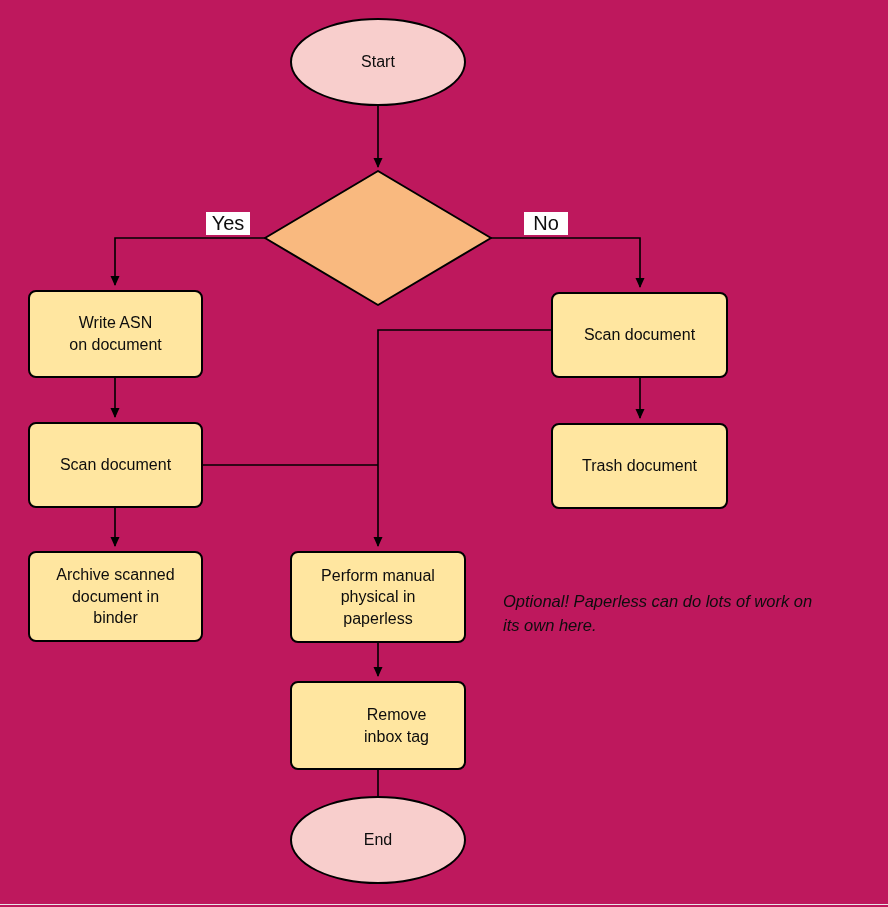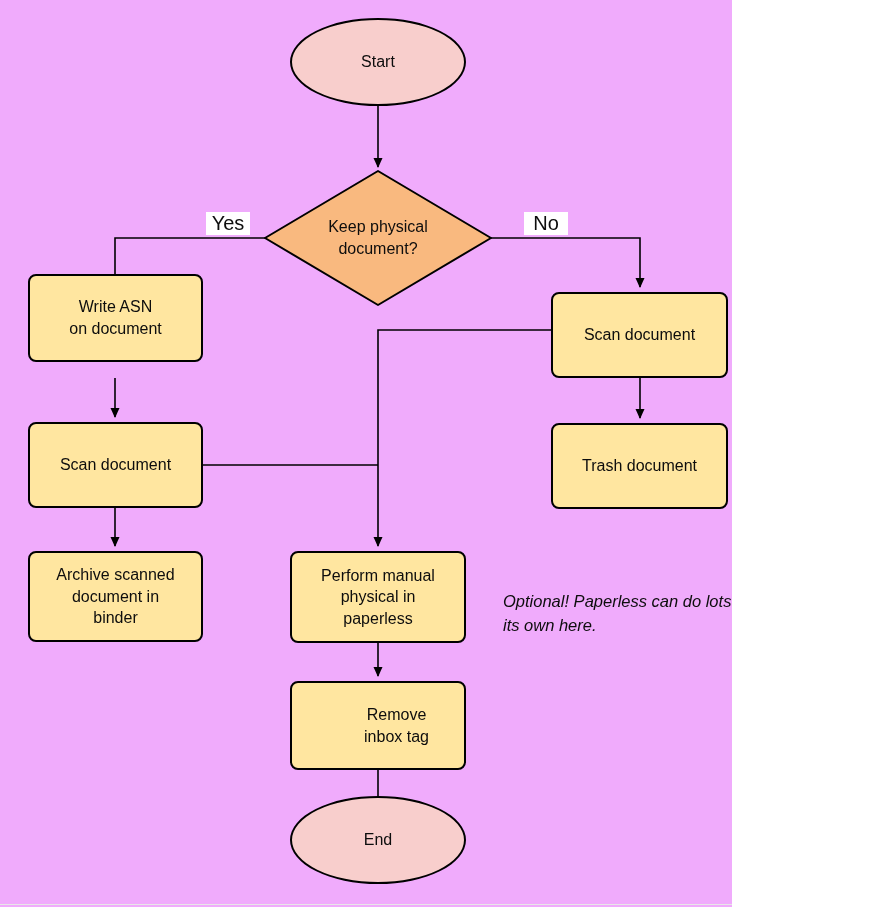--- a/index.html
+++ b/index.html
@@ -5,21 +5,21 @@
   :root{
     --terminal-fill:#f8cecc;
     --decision-fill:#f9b97f;
     --process-fill:#ffe6a0;
     --stroke:#000000;
     --text:#0d0d0d;
   }
   *{box-sizing:border-box;margin:0;padding:0;}
   body{background:#ffffff;font-family:"Liberation Sans",sans-serif;}
   .canvas{
-    position:relative;width:732px;height:907px;background:#f0abfc;overflow:hidden;
+    position:relative;width:888px;height:907px;background:#be185d;overflow:hidden;
     color:var(--text);
   }
   .connector-layer{position:absolute;left:0;top:0;width:888px;height:907px;pointer-events:none;}
   .edge{stroke:var(--stroke);stroke-width:1.6;fill:none;}
   .arrowhead-path{fill:var(--stroke);}
   .decision-shape{fill:var(--decision-fill);stroke:var(--stroke);stroke-width:2;stroke-linejoin:round;}
   .node{
     position:absolute;display:flex;align-items:center;justify-content:center;
     text-align:center;font-size:16px;line-height:1.35;white-space:pre-line;
     color:var(--text);
@@ -75,27 +75,25 @@
 
     <path class="edge" d="M378,643 L378,676" marker-end="url(#arrow)"></path>
 
     <path class="edge" d="M378,770 L378,808" marker-end="url(#arrow)"></path>
 
     <polygon class="decision-shape" points="378,171 491,238 378,305 265,238"></polygon>
   </svg>
 
   <div class="node terminal" style="left:290px;top:18px;width:176px;height:88px;">Start</div>
 
-  <div class="node diamond-label" style="left:283px;top:208px;width:190px;height:60px;">Keep physical
-document?</div>
 
   <div class="edge-label" style="left:206px;top:212px;width:44px;">Yes</div>
   <div class="edge-label" style="left:524px;top:212px;width:44px;">No</div>
 
-  <div class="node process" style="left:28px;top:274px;width:175px;height:88px;">Write ASN
+  <div class="node process" style="left:28px;top:290px;width:175px;height:88px;">Write ASN
 on document</div>
   <div class="node process" style="left:28px;top:422px;width:175px;height:86px;">Scan document</div>
   <div class="node process" style="left:28px;top:551px;width:175px;height:91px;text-align:center;">Archive scanned
 document in
 binder</div>
 
   <div class="node process" style="left:551px;top:292px;width:177px;height:86px;">Scan document</div>
   <div class="node process" style="left:551px;top:423px;width:177px;height:86px;">Trash document</div>
 
   <div class="node process" style="left:290px;top:551px;width:176px;height:92px;">Perform manual

